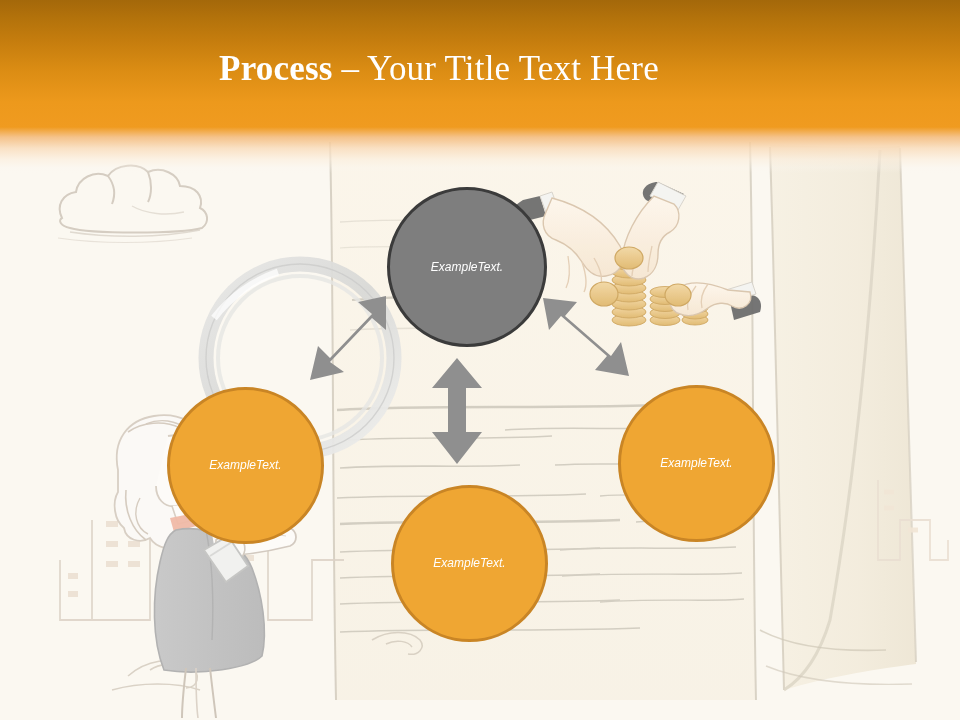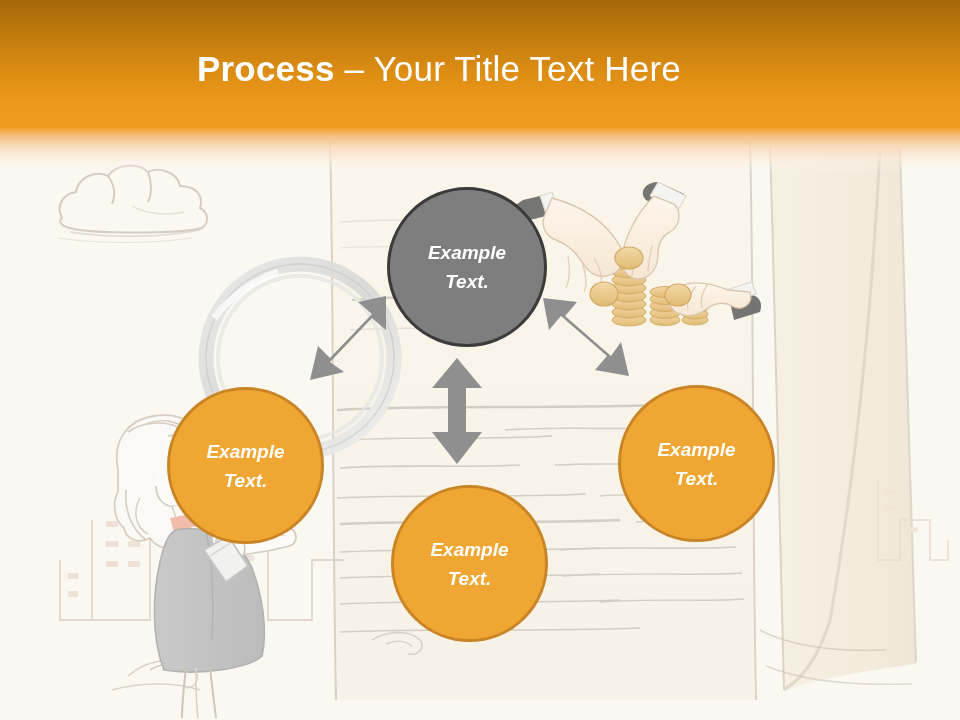--- a/index.html
+++ b/index.html
@@ -58,36 +58,37 @@
     left: 0;
     top: 47px;
     width: 878px;
     text-align: center;
     color: #FFFFFF;
     font-size: 35px;
     line-height: 44px;
     letter-spacing: 0.2px;
     white-space: nowrap;
     z-index: 31;
+    font-family: Liberation Serif, serif;
   }
   #slide-title .t-bold { font-weight: bold; }
   #slide-title .t-light { font-weight: normal; }
 
   
   .node-circle {
     position: absolute;
     border-radius: 50%;
     display: flex;
-    flex-direction: column;
+    flex-direction: row;
     align-items: center;
     justify-content: center;
     color: #FFFFFF;
     font-style: italic;
-    font-weight: bold;
-    font-size: 19px;
+    font-weight: normal;
+    font-size: 12px;
     line-height: 29px;
     text-align: center;
     z-index: 22;
     box-sizing: border-box;
   }
   .node-circle .cl1, .node-circle .cl2 { display: block; white-space: nowrap; }
 
   #circle-top {
     left: 387px; top: 187px;
     width: 160px; height: 160px;

